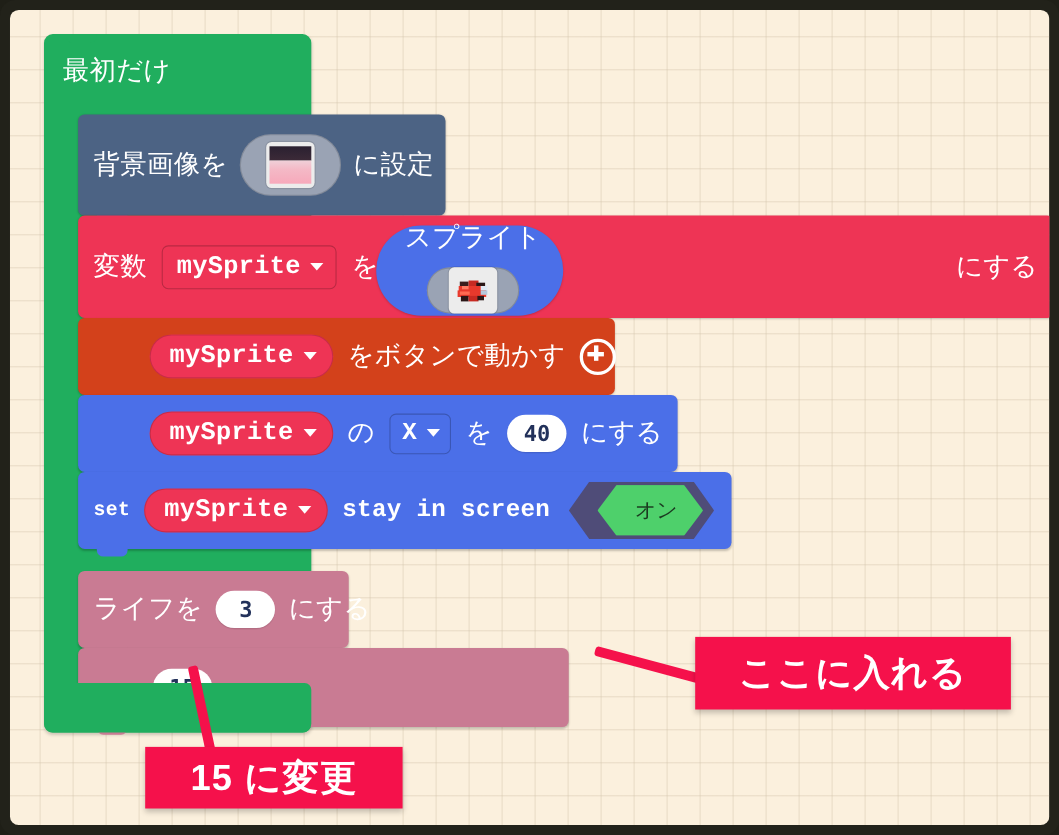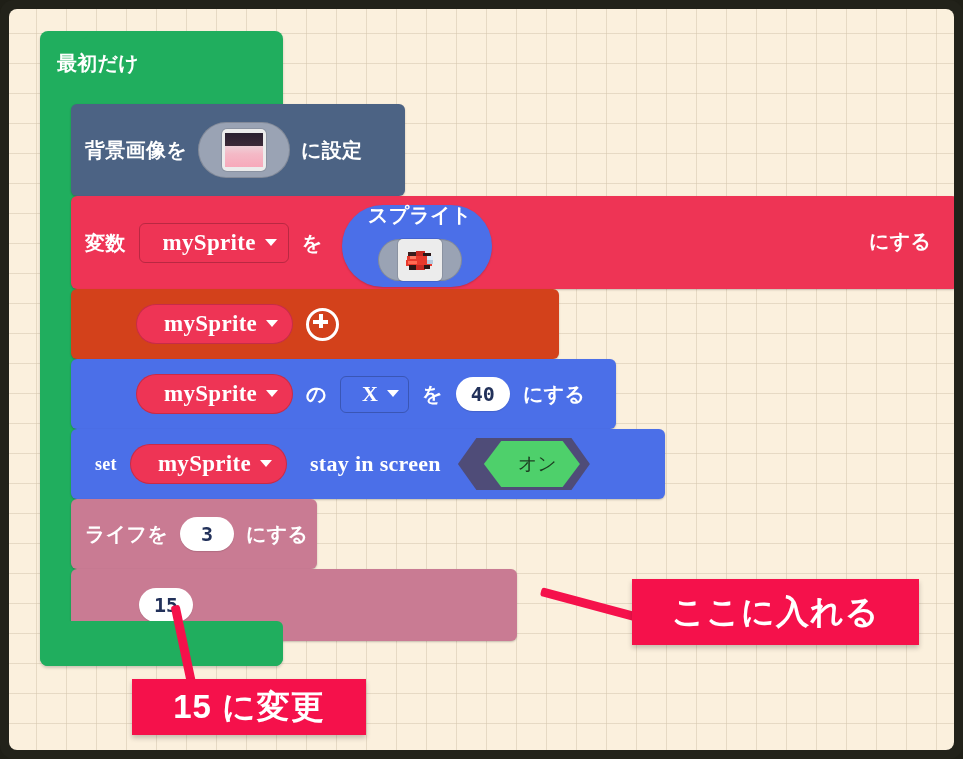--- a/index.html
+++ b/index.html
@@ -33,30 +33,29 @@
     background-image:
       linear-gradient(to right, rgba(214,200,175,0.55) 1px, transparent 1px),
       linear-gradient(to bottom, rgba(214,200,175,0.55) 1px, transparent 1px);
     background-size: 30px 30px;
     background-position: -3px -6px;
   }
 
   
   .btxt {
     color: #ffffff;
-    font-size: 20px;
-    font-weight: bold;
+    font-size: 24px;
+    font-weight: normal;
     letter-spacing: 0.3px;
     white-space: nowrap;
     line-height: 1;
   }
   .mono {
-    font-family: Liberation Serif, serif;
+    font-family: Liberation Mono, monospace;
     font-weight: bold;
-    margin-left: 10px;
   }
 
   
   #hat {
     position: absolute;
     left: 31px; top: 22px;
     width: 243px; height: 635px;
     background: #20ae5e;
     border-radius: 8px;
     box-shadow: 0 2px 3px rgba(0,0,0,0.18);
@@ -101,21 +100,21 @@
     gap: 11px;
     padding-left: 14px;
     box-sizing: border-box;
   }
 
   
   .c-image   { background: #4c6384; }
   .c-var     { background: #ee3455; }
   .c-ctrl    { background: #d3411b; }
   .c-sprite  { background: #4b6fe8; }
-  .c-info    { background: #c97b93; }
+  .c-info    { background: #c97b93; margin-top: 20px; }
 
   
   .dd-rect {                 
     display: inline-flex;
     align-items: center;
     gap: 9px;
     padding: 7px 11px 8px 13px;
     border: 1px solid rgba(0,0,0,0.22);
     border-radius: 6px;
     background: transparent;
@@ -337,20 +336,21 @@
     </div>
     <div class="btxt" style="position:absolute; left:860px; top:222px;">にする</div>
 
     <div class="stmt c-ctrl" style="left:62px; top:280px; width:488px; height:70px;">
       <div class="nub" style="background:#d3411b;"></div>
       <div class="row" style="padding-left:65px; gap:13px;">
         <span class="dd-round">
           <span class="btxt mono" style="font-size:23px;">mySprite</span>
           <span class="caret"></span>
         </span>
+        <span class="btxt">をボタンで動かす</span>
         <span class="plus-icon"></span>
       </div>
     </div>
 
     <div class="stmt c-sprite" style="left:62px; top:350px; width:545px; height:70px;">
       <div class="nub" style="background:#4b6fe8;"></div>
       <div class="row" style="padding-left:65px; gap:13px;">
         <span class="dd-round">
           <span class="btxt mono" style="font-size:23px;">mySprite</span>
           <span class="caret"></span>

